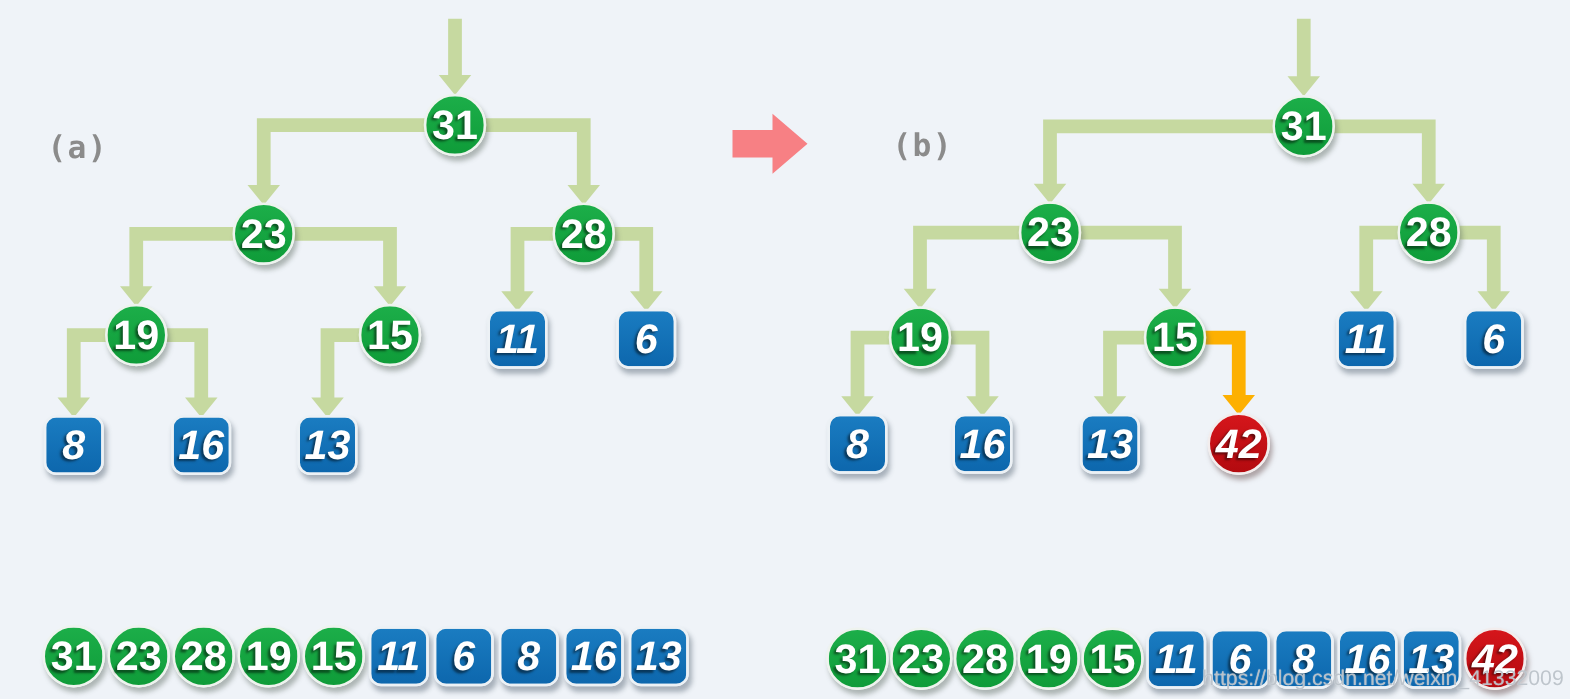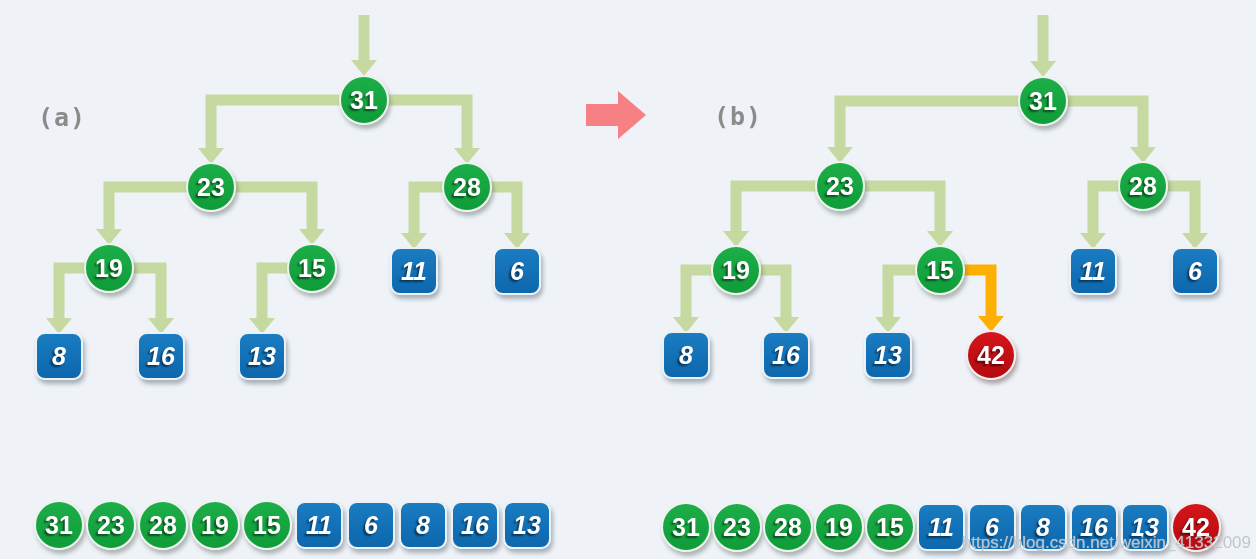--- a/index.html
+++ b/index.html
@@ -5,28 +5,28 @@
   html,body { margin:0; padding:0; }
   body {
     width:1256px; height:559px; position:relative; overflow:hidden;
     background:#eff3f8;
     font-family:"Liberation Sans", sans-serif;
   }
   #canvas { position:absolute; inset:0; }
   #edges { position:absolute; left:0; top:0; z-index:0; }
   .node {
     position:absolute; display:flex; align-items:center; justify-content:center;
-    color:#fff; font-weight:bold; font-size:25px; z-index:2; box-sizing:border-box;
+    color:#fff; font-weight:bold; font-size:33px; z-index:2; box-sizing:border-box;
     text-shadow:-2px 2px 2px rgba(0,0,0,0.5);
   }
   .circle { width:50px; height:50px; border-radius:50%; }
   .square { width:48px; height:48px; border-radius:10px;font-style:italic; }
   .green  { background:linear-gradient(180deg,#1cae49,#0f9c39); border:2px solid #eef3ee; box-shadow:2px 4px 4px rgba(90,105,95,0.45); }
   .blue   { background:linear-gradient(180deg,#1a7cc1,#0d67ad); border:2px solid #ecf1f5; box-shadow:2px 4px 4px rgba(80,95,110,0.45); }
-  .red    { background:linear-gradient(180deg,#d5161b,#b30a0f); border:2px solid #f2eded; box-shadow:2px 4px 4px rgba(110,85,85,0.5); }
+  .red    { background:linear-gradient(180deg,#d5161b,#b30a0f); border:2px solid #f2eded; box-shadow:2px 4px 4px rgba(110,85,85,0.5);font-style:italic; }
   .fig-label {
     position:absolute; z-index:1;
     font-family:"DejaVu Sans Mono", monospace;
     font-size:25px; font-weight:bold; color:#8b8b8b; letter-spacing:1px;
   }
   #label-a { left:38px; top:103px; }
   #label-b { left:714px; top:102px; }
   .watermark {
     position:absolute; z-index:6; white-space:nowrap;
     right:5px; top:533px;

